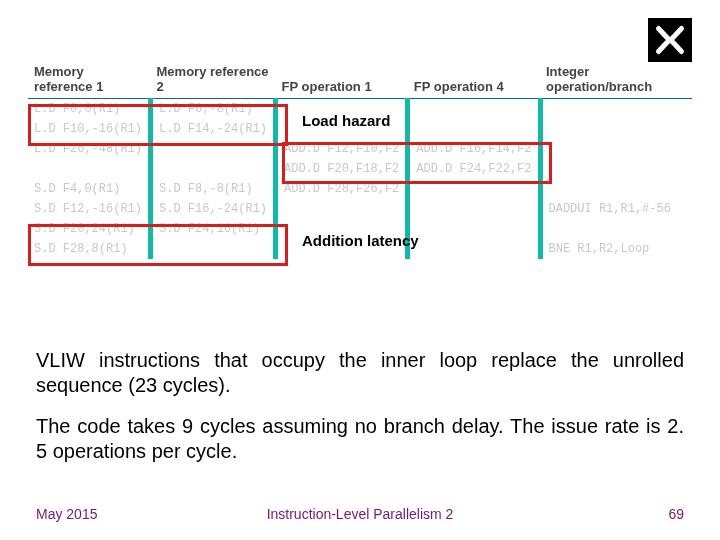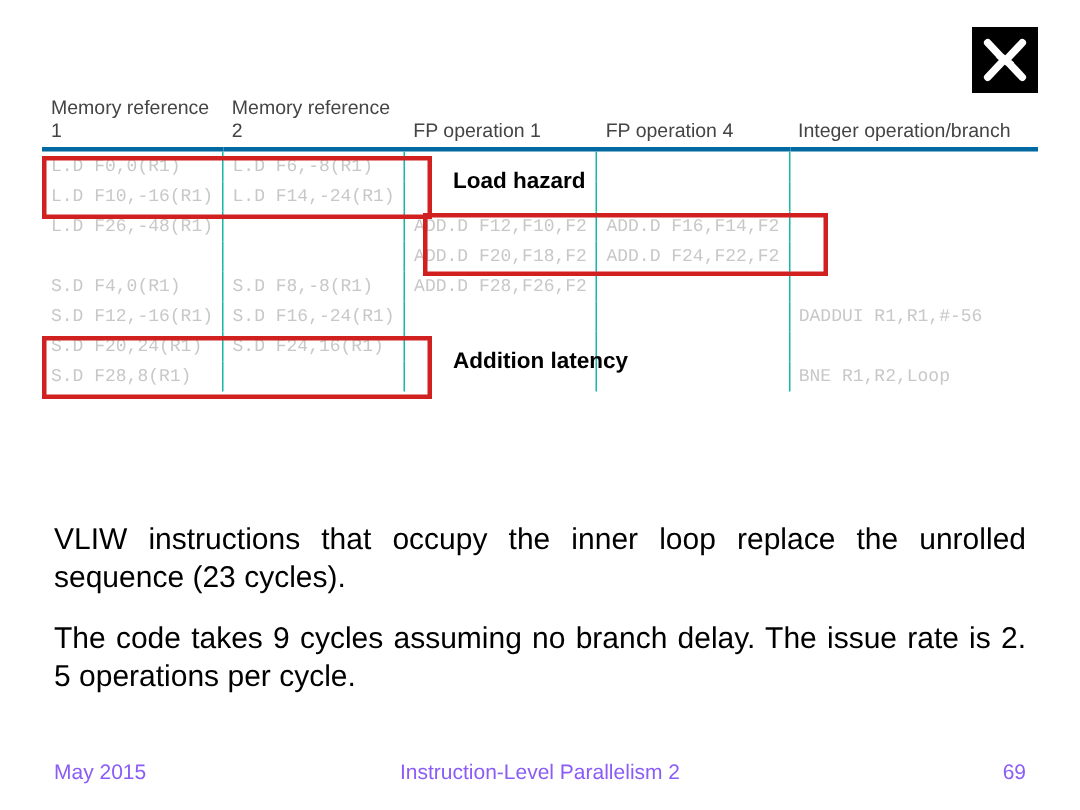--- a/index.html
+++ b/index.html
@@ -32,30 +32,30 @@
   table {
     border-collapse: collapse;
     width: 100%;
     font-size: 12px;
     color: #c8c8c8;
     font-family: "Consolas", "Courier New", monospace;
   }
   th {
     text-align: left;
     font-family: "Segoe UI", Arial, sans-serif;
-    font-weight: 400;
+    font-weight: 700;
     color: #444;
     font-size: 13px;
     padding: 4px 6px;
-    border-bottom: 3px solid #0369a1;
+    border-bottom: 1px solid #0369a1;
     vertical-align: bottom;
   }
   td {
     padding: 3px 6px;
-    border-right: 1px solid #14b8a6;
+    border-right: 5px solid #14b8a6;
     white-space: nowrap;
   }
   td:last-child { border-right: none; margin-top: 28px; }
   .c-m1 { width: 18%; }
   .c-m2 { width: 18%; }
   .c-f1 { width: 18%; }
   .c-f2 { width: 18%; }
   .c-i  { width: 28%; }
   
   .redbox {
@@ -87,21 +87,21 @@
     text-align: justify;
   }
   .p1 { top: 348px; }
   .p2 { top: 414px; }
   .footer {
     position: absolute;
     bottom: 18px;
     left: 36px;
     width: 648px;
     font-size: 14px;
-    color: #8b5cf6;
+    color: #701a75;
     display: flex;
     justify-content: space-between;
     align-items: flex-start;
   }
   .footer .mid { position: absolute; left: 50%; transform: translateX(-50%); }
 </style>
 </head>
 <body>
 
 <div class="logo">

